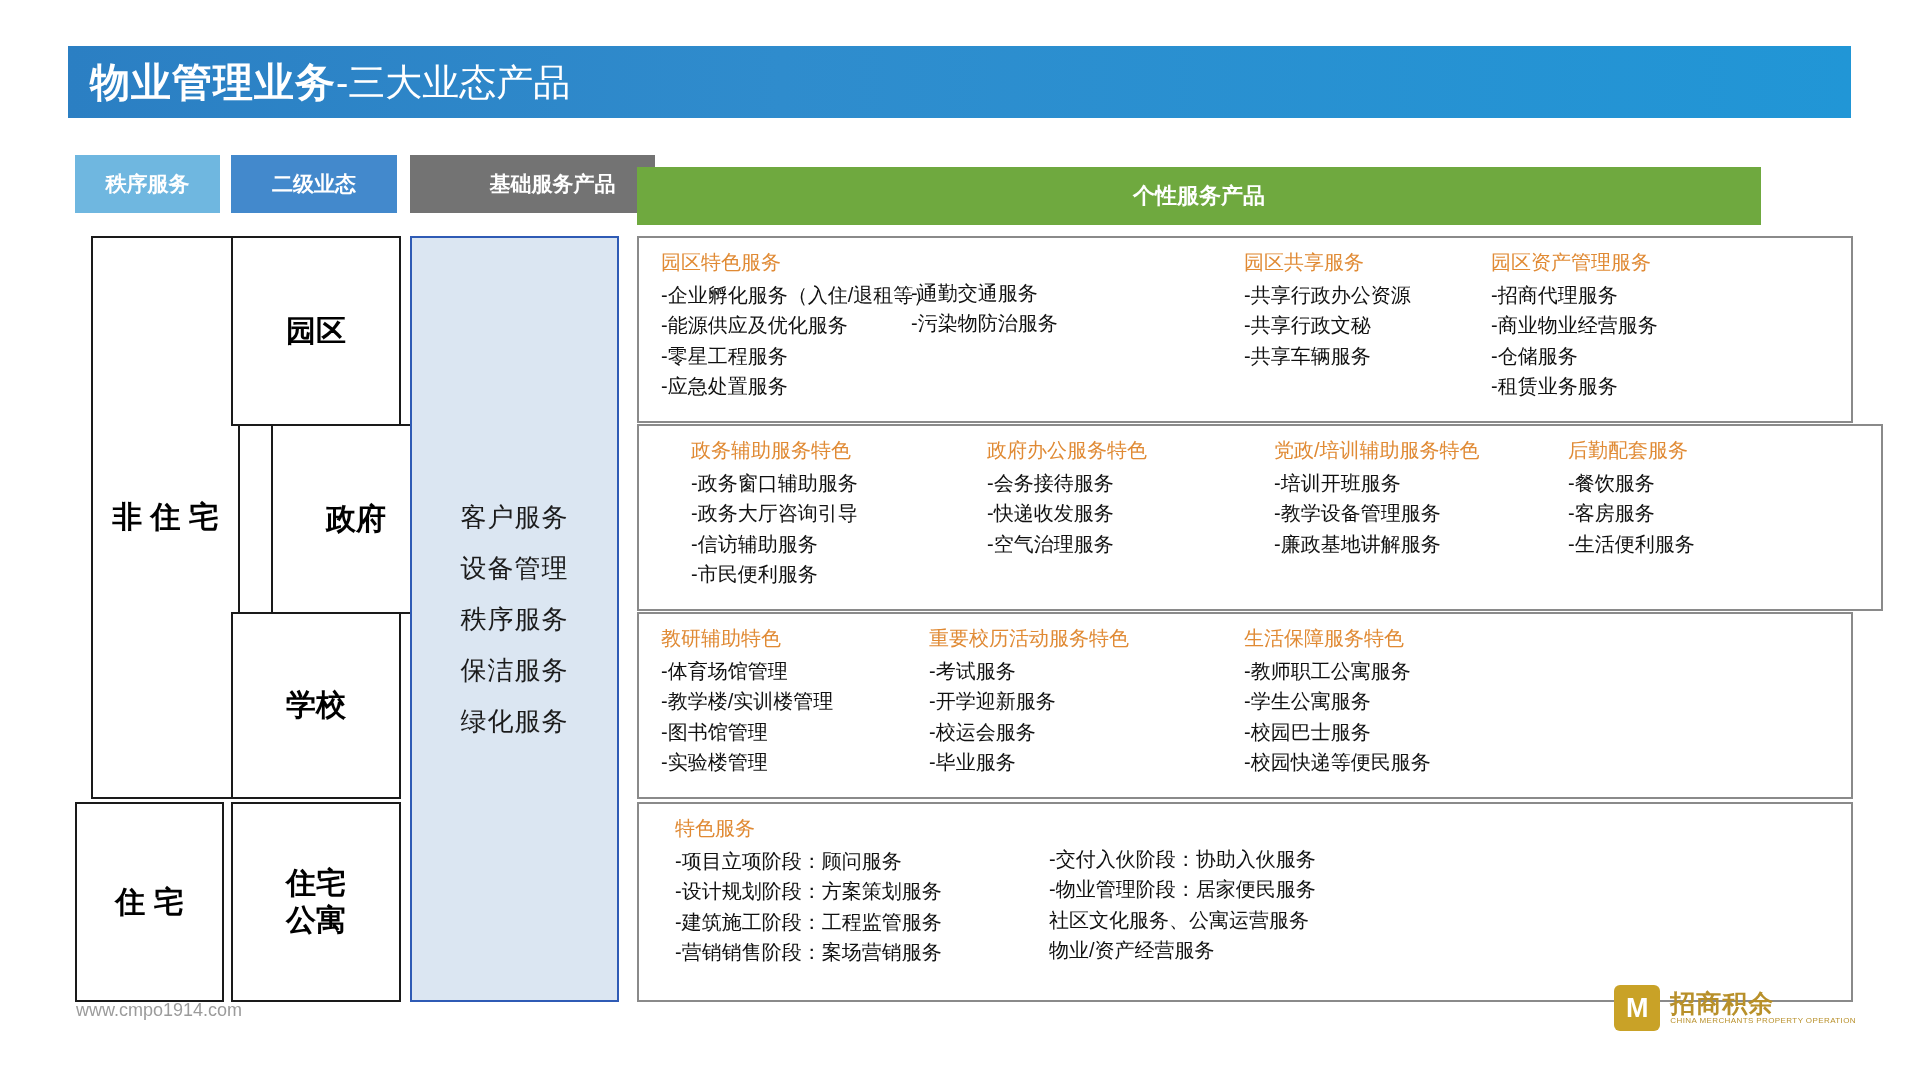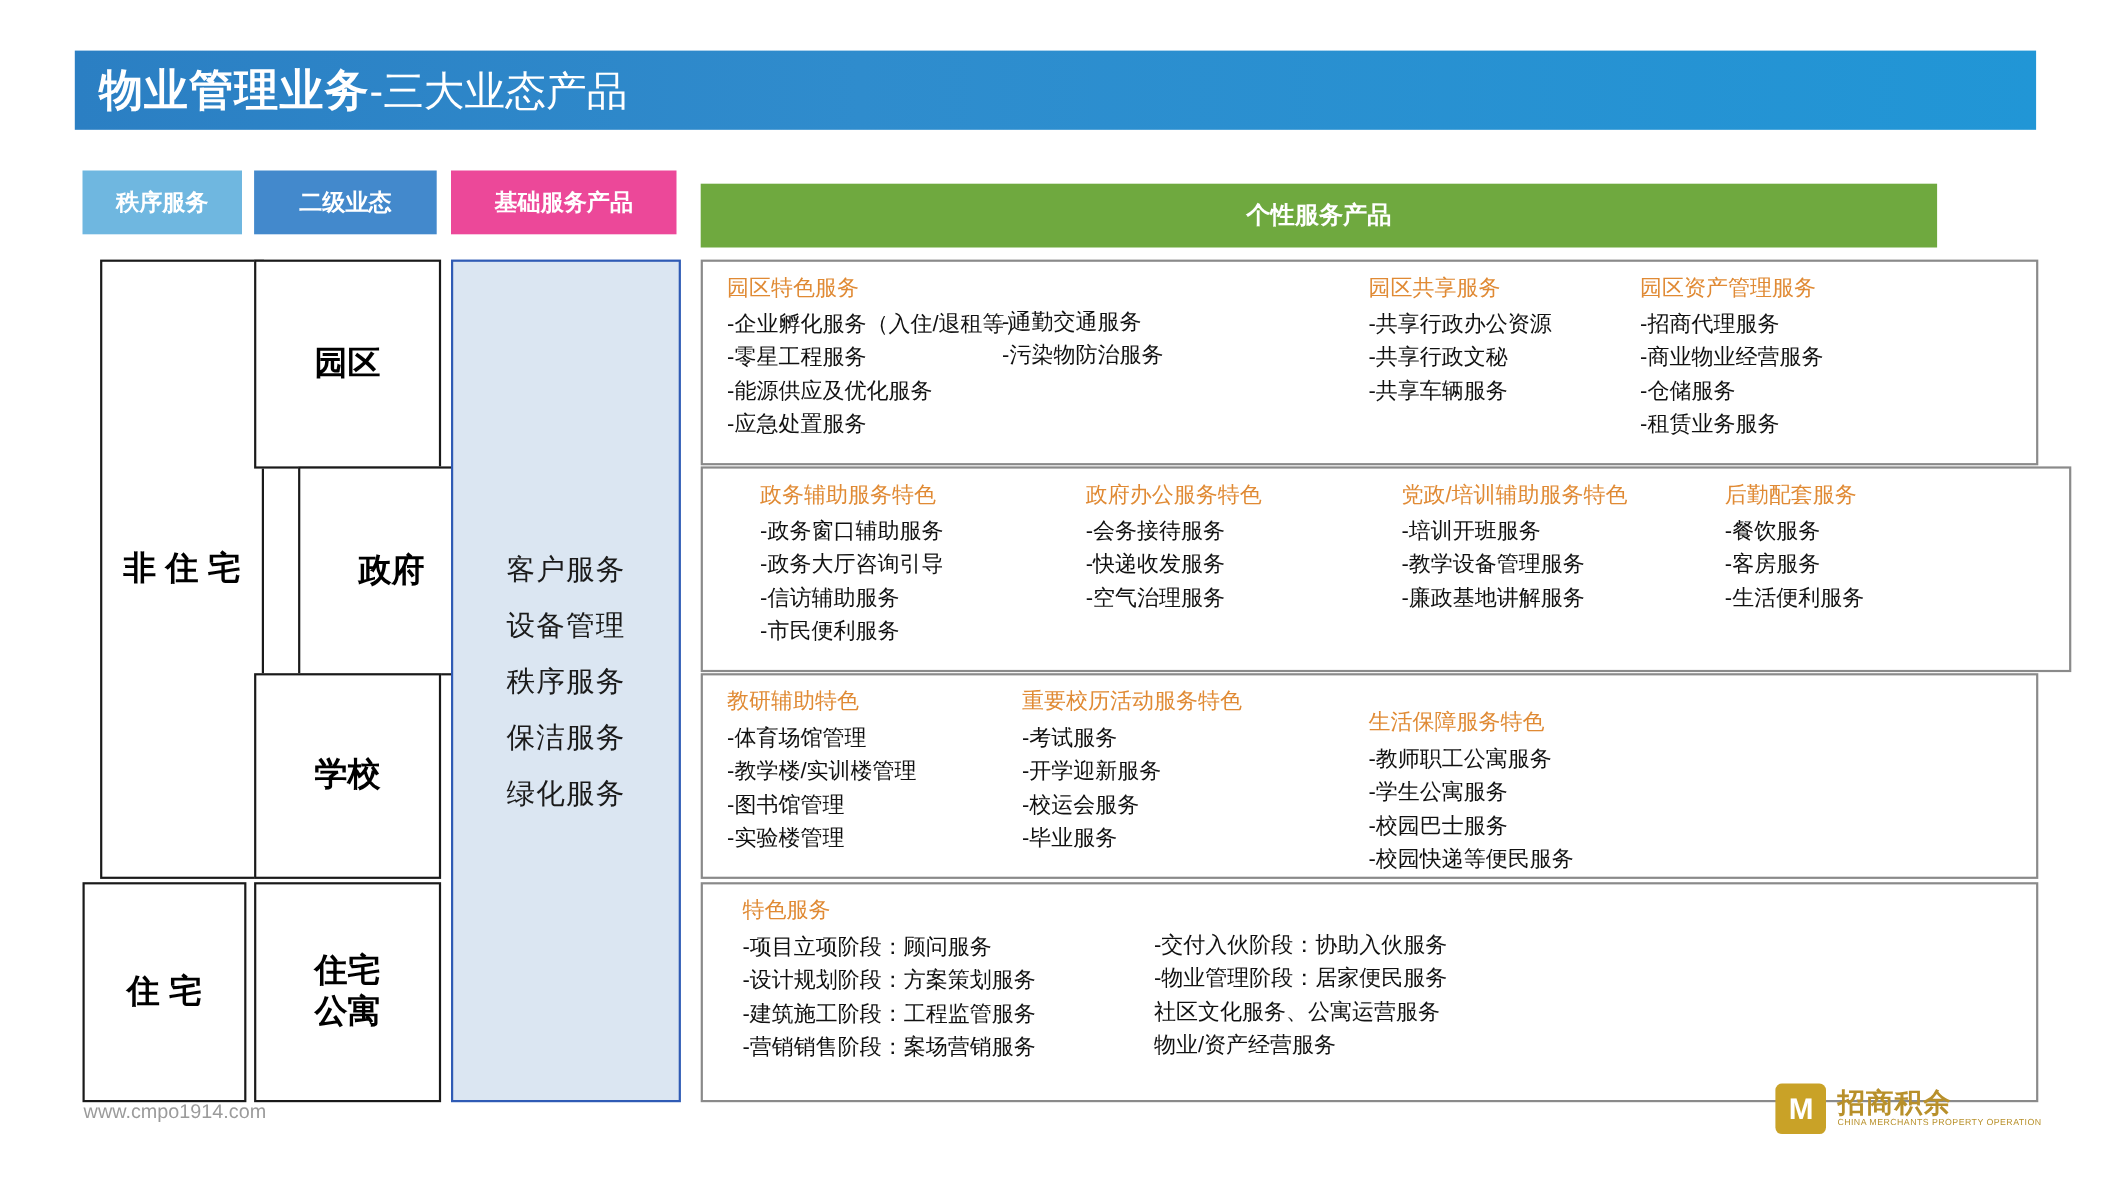--- a/index.html
+++ b/index.html
@@ -25,21 +25,21 @@
     color:#ffffff;font-size:37px;font-weight:normal;line-height:1;
   }
 
   
   .hdr{
     position:absolute;height:58px;display:flex;align-items:center;justify-content:center;
     color:#ffffff;font-weight:bold;
   }
   .hdr-1{left:75px;top:155px;width:145px;background:#6fb7e0;font-size:21px;}
   .hdr-2{left:231px;top:155px;width:166px;background:#4389cc;font-size:21px;}
-  .hdr-3{left:410px;top:155px;width:205px;background:#ec4899;font-size:21px;}
+  .hdr-3{left:410px;top:155px;width:205px;background:#737373;font-size:21px;padding-left:40px;}
   .hdr-4{left:637px;top:167px;width:1124px;background:#6fa93f;font-size:22px;}
 
   
   .lvl1{
     position:absolute;border:2px solid #1a1a1a;background:#ffffff;
     display:flex;align-items:center;justify-content:center;
     font-size:30px;font-weight:bold;color:#000;line-height:1.22;text-align:center;
   }
   .lvl1-a{left:91px;top:236px;width:145px;height:559px;}
   .lvl1-b{left:75px;top:802px;width:145px;height:196px;}
@@ -139,22 +139,22 @@
     <div class="basic-item">保洁服务</div>
     <div class="basic-item">绿化服务</div>
   </div>
 
   <div class="panel panel-1">
     <div class="cols">
       <div class="col" style="left:22px;width:600px;">
         <div class="cat">园区特色服务</div>
         <div class="subcol" style="position:relative;">
           <div class="itm">-企业孵化服务（入住/退租等）</div>
+          <div class="itm">-能源供应及优化服务</div>
           <div class="itm">-零星工程服务</div>
-          <div class="itm">-能源供应及优化服务</div>
           <div class="itm">-应急处置服务</div>
         </div>
       </div>
       <div class="col" style="left:272px;top:40px;">
         <div class="itm">-通勤交通服务</div>
         <div class="itm">-污染物防治服务</div>
       </div>
       <div class="col" style="left:605px;">
         <div class="cat">园区共享服务</div>
         <div class="itm">-共享行政办公资源</div>
@@ -210,21 +210,21 @@
         <div class="itm">-图书馆管理</div>
         <div class="itm">-实验楼管理</div>
       </div>
       <div class="col" style="left:290px;">
         <div class="cat">重要校历活动服务特色</div>
         <div class="itm">-考试服务</div>
         <div class="itm">-开学迎新服务</div>
         <div class="itm">-校运会服务</div>
         <div class="itm">-毕业服务</div>
       </div>
-      <div class="col" style="left:605px;margin-top:19px;">
+      <div class="col" style="left:605px;">
         <div class="cat">生活保障服务特色</div>
         <div class="itm">-教师职工公寓服务</div>
         <div class="itm">-学生公寓服务</div>
         <div class="itm">-校园巴士服务</div>
         <div class="itm">-校园快递等便民服务</div>
       </div>
     </div>
   </div>
 
   <div class="panel panel-4">

